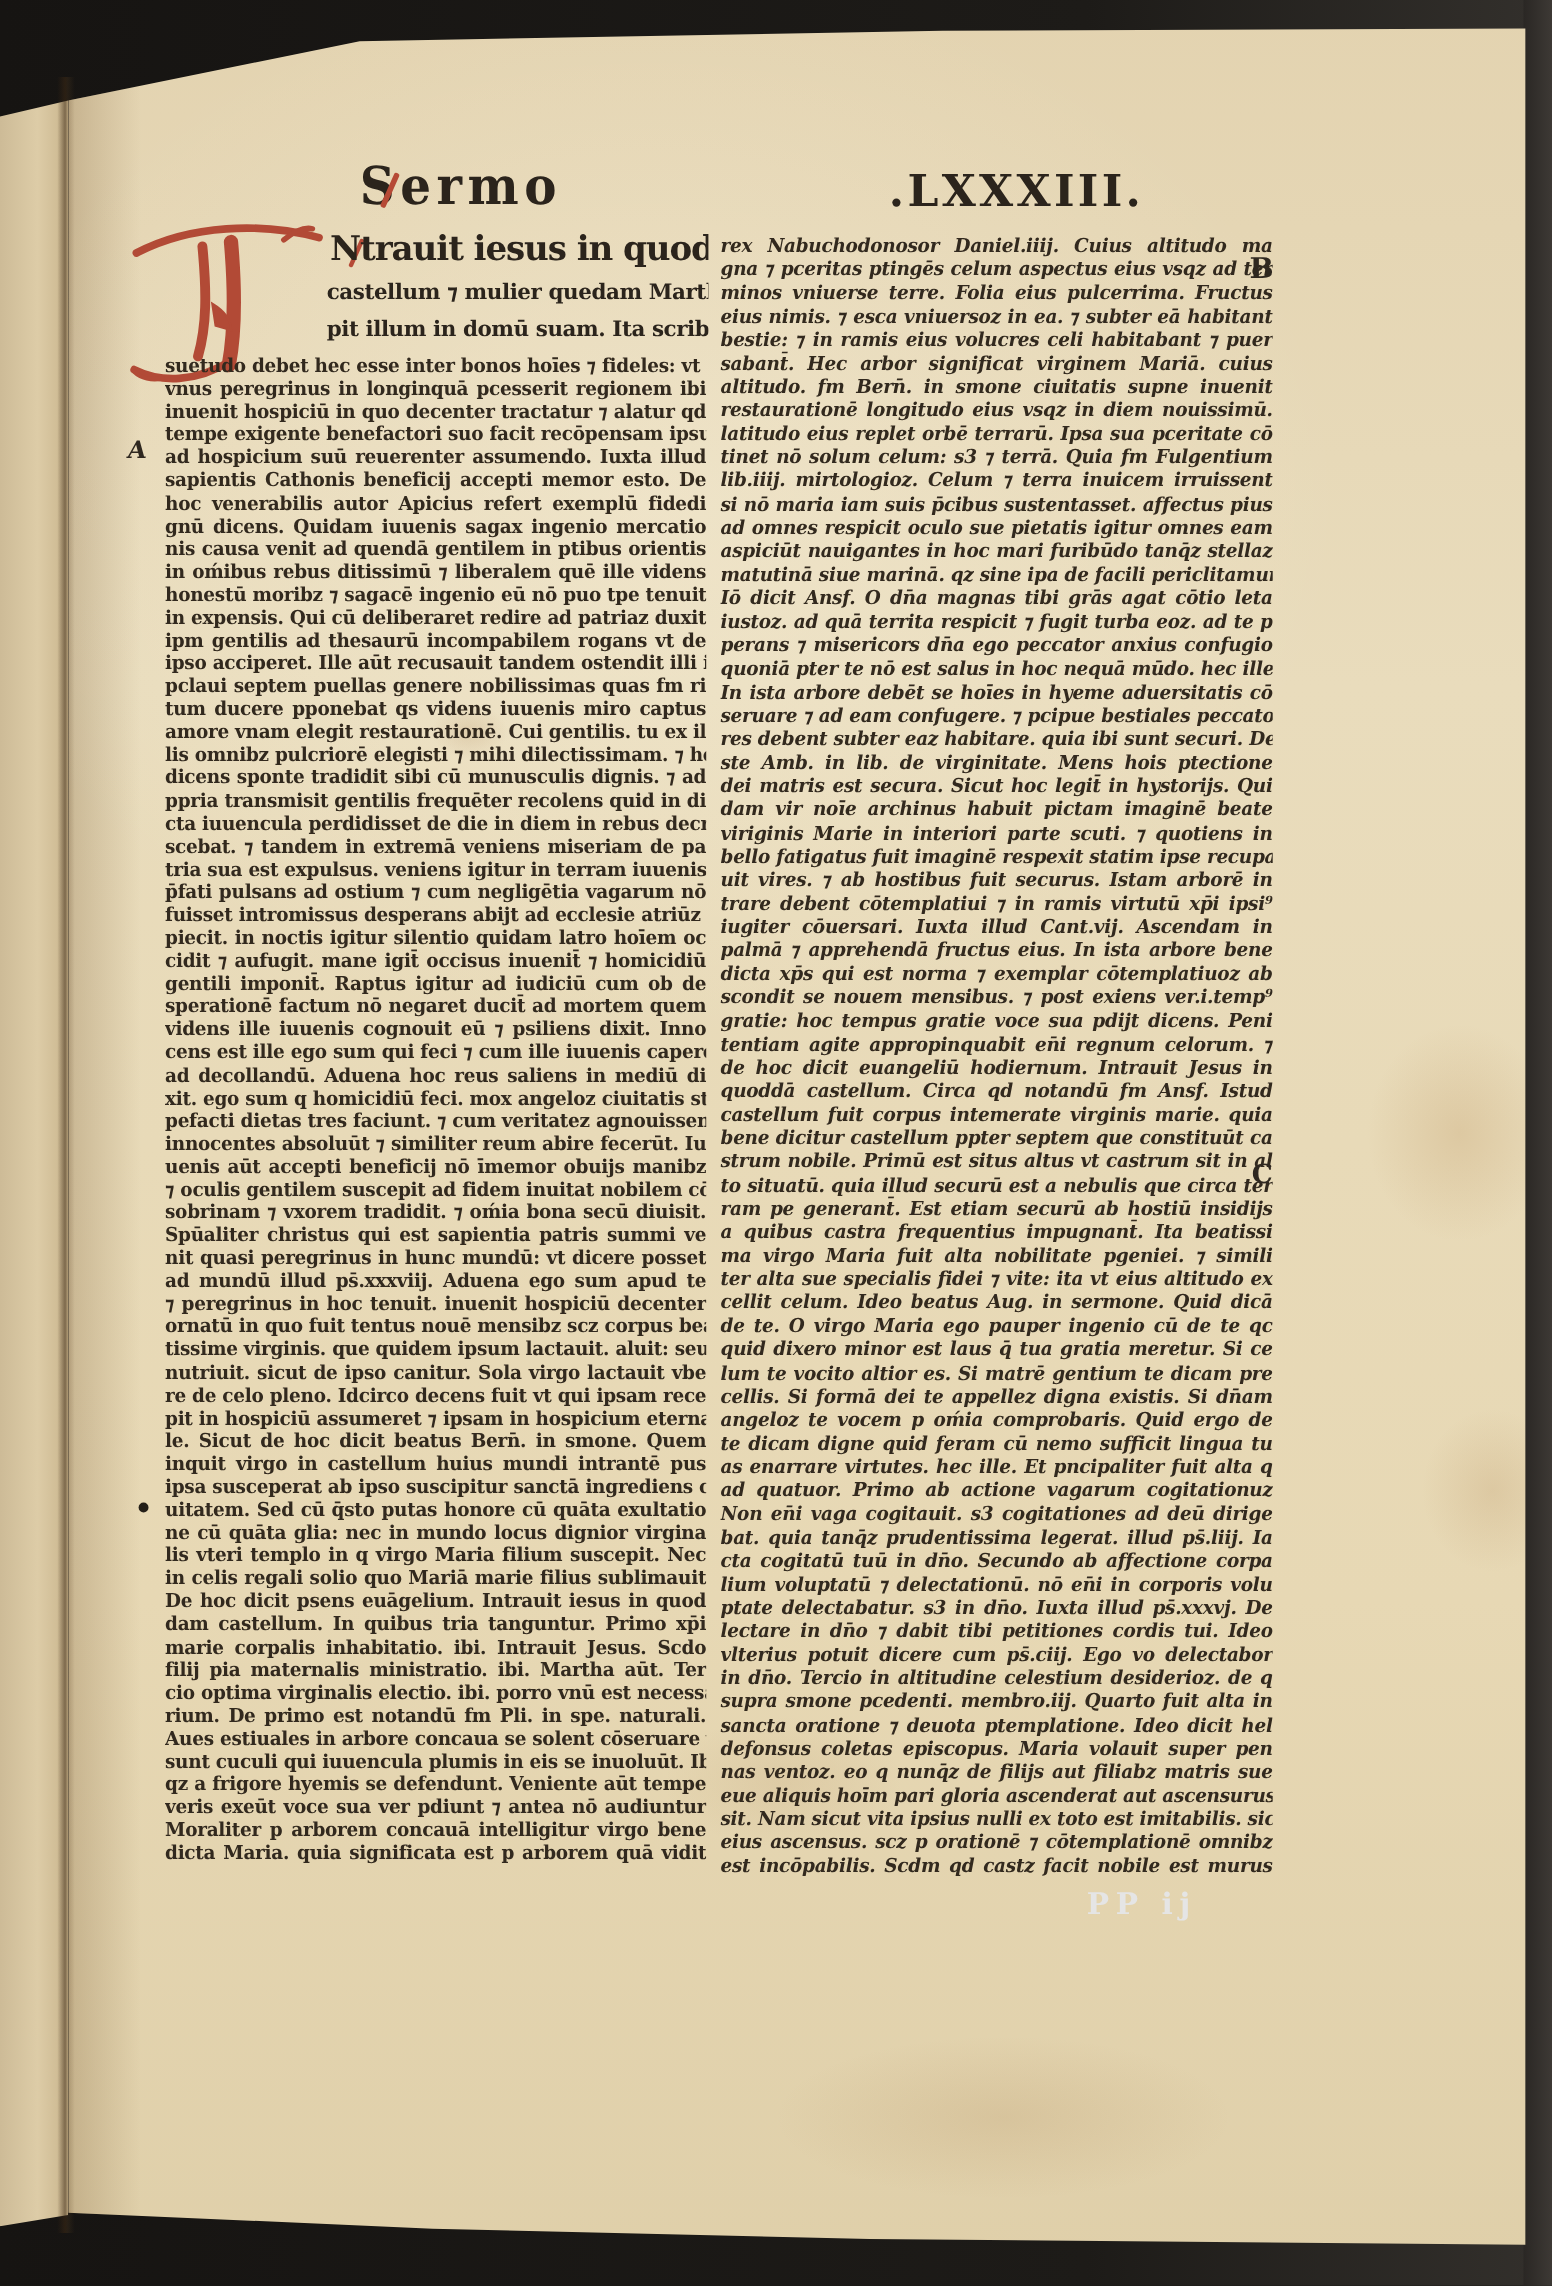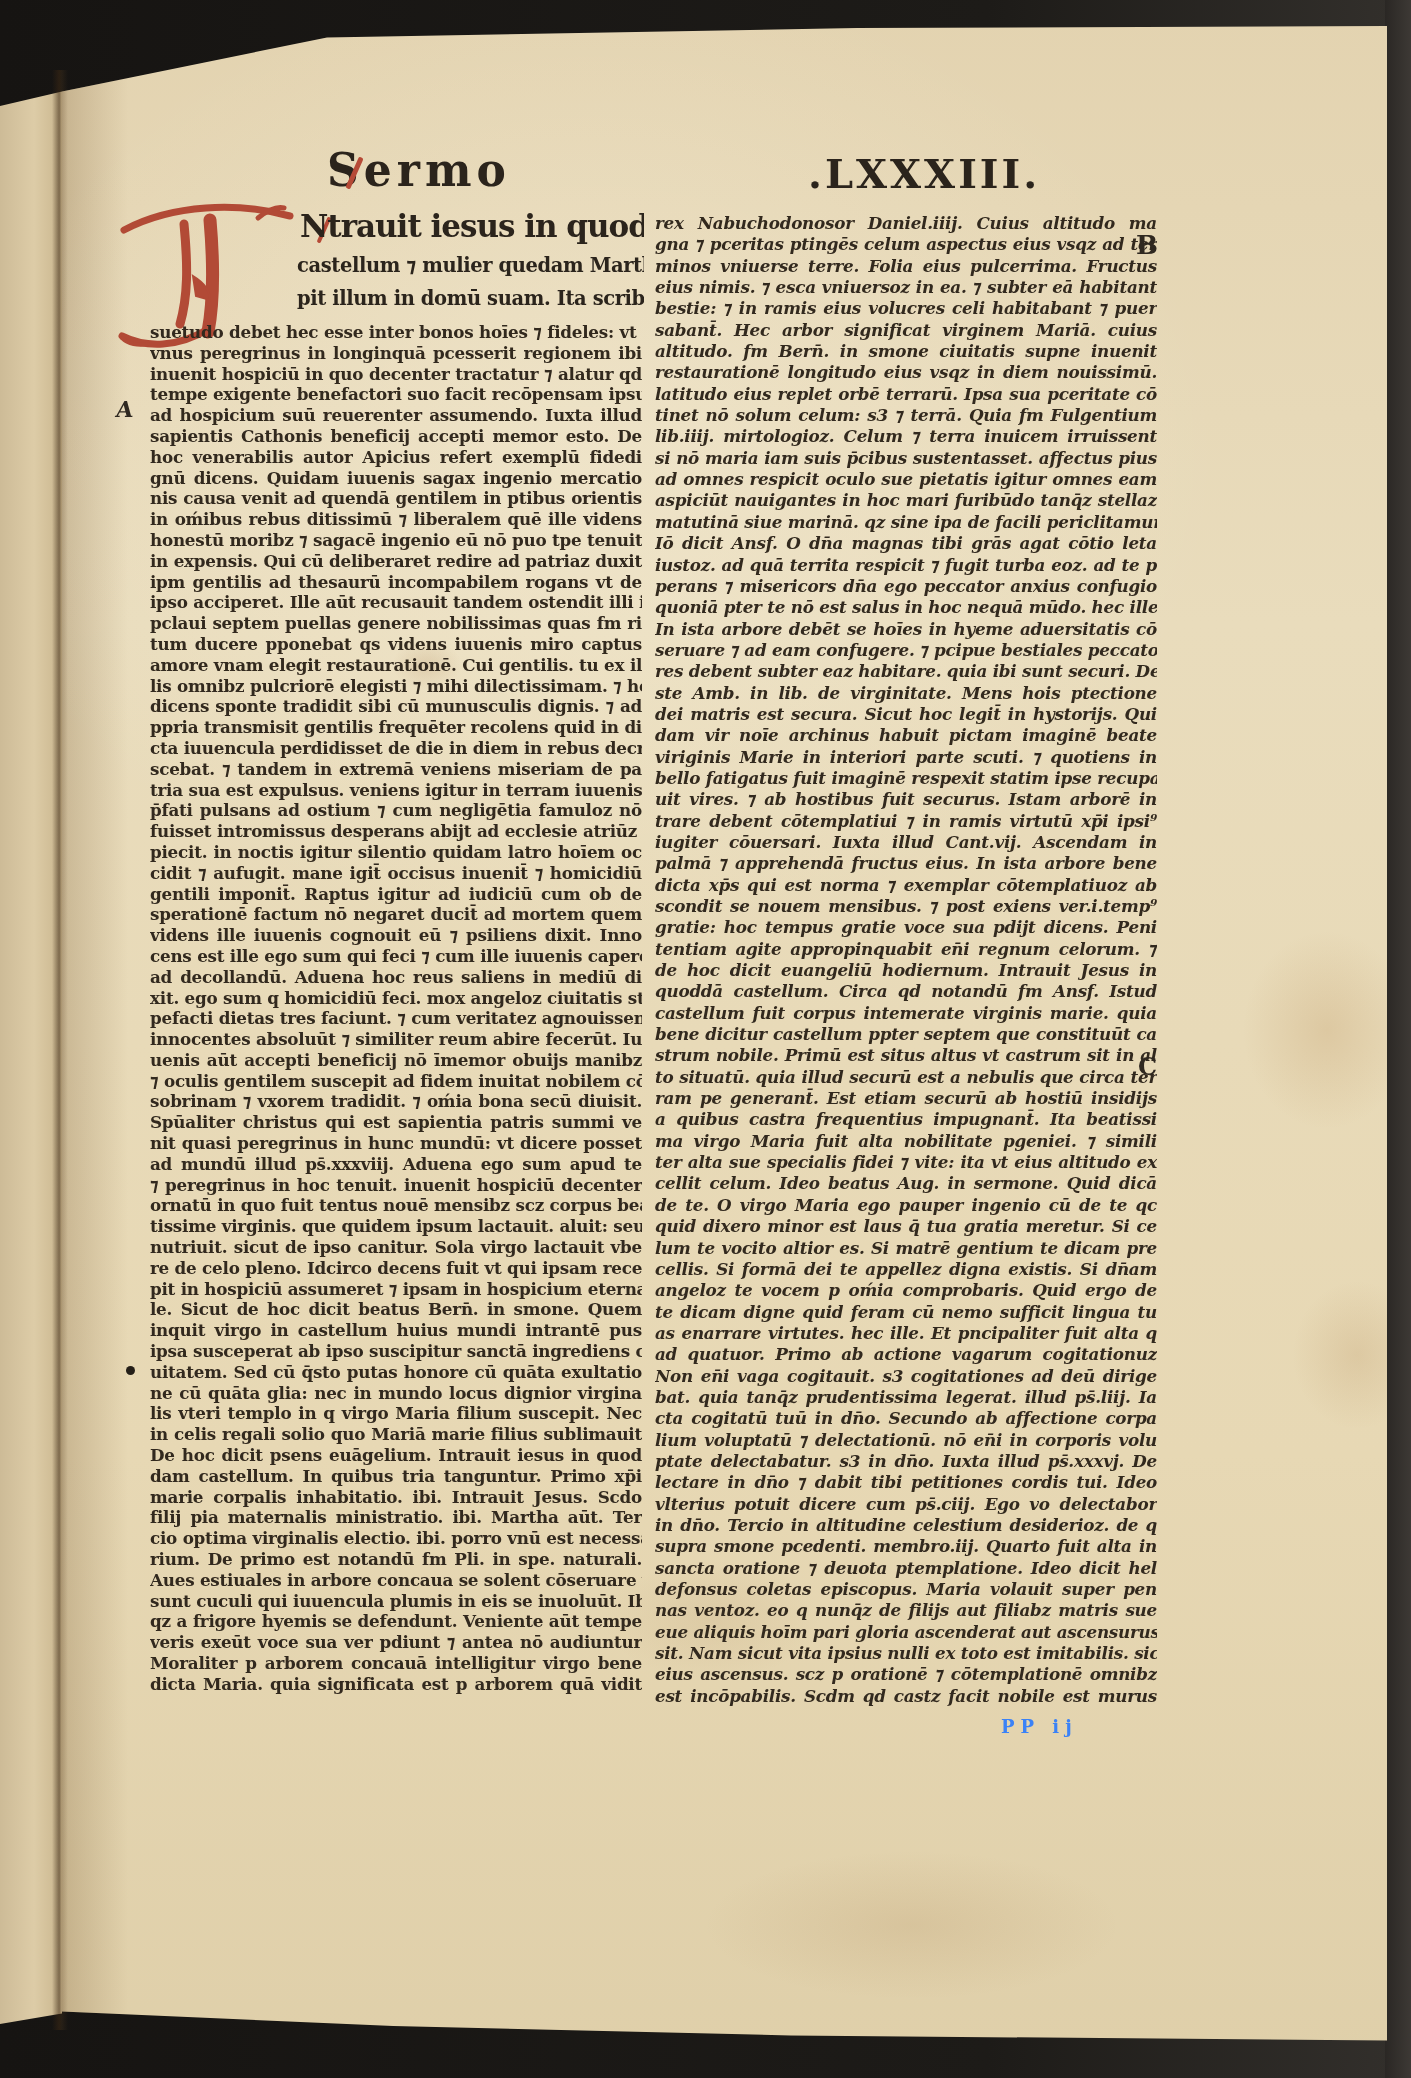--- a/index.html
+++ b/index.html
@@ -67,21 +67,21 @@
     font-size:16.8px;font-weight:700;letter-spacing:-0.25px;color:#32291e;
     white-space:nowrap;overflow:hidden;text-align:justify;text-align-last:justify;
     transform:scaleY(1.04);
   }
   
   .marginal{position:absolute;font-weight:700;color:#2f2820;}
   #marg-a{left:116px;top:396px;font-size:22px;transform:skewX(-8deg);}
   #marg-b{left:1136px;top:230px;font-size:26px;}
   #marg-c{left:1138px;top:1052px;font-size:24px;}
   #marg-dot{left:126px;top:1366px;width:9px;height:9px;border-radius:50%;background:#241f18;position:absolute;}
-  #signature{position:absolute;left:988px;top:1716px;font-size:18px;font-weight:700;letter-spacing:6px;color:#3b82f6;margin-left:13px;}
+  #signature{position:absolute;left:988px;top:1716px;font-size:27px;font-weight:700;letter-spacing:6px;color:#e5e5e5;}
 </style>
 </head>
 <body>
 
 <div class="photo-bg"></div>
 <div class="right-board"></div>
 <div class="facing-page"></div>
 
 <div class="page">
   <div class="stain s1"></div>
@@ -134,21 +134,21 @@
     <div class="text-line">ipso acciperet. Ille aūt recusauit tandem ostendit illi in</div>
     <div class="text-line">pclaui septem puellas genere nobilissimas quas fm ri</div>
     <div class="text-line">tum ducere pponebat qs videns iuuenis miro captus</div>
     <div class="text-line">amore vnam elegit restaurationē. Cui gentilis. tu ex il</div>
     <div class="text-line">lis omnibz pulcriorē elegisti ⁊ mihi dilectissimam. ⁊ hec</div>
     <div class="text-line">dicens sponte tradidit sibi cū munusculis dignis. ⁊ ad</div>
     <div class="text-line">ppria transmisit gentilis frequēter recolens quid in di</div>
     <div class="text-line">cta iuuencula perdidisset de die in diem in rebus decre</div>
     <div class="text-line">scebat. ⁊ tandem in extremā veniens miseriam de pa</div>
     <div class="text-line">tria sua est expulsus. veniens igitur in terram iuuenis</div>
-    <div class="text-line">p̄fati pulsans ad ostium ⁊ cum negligētia famuloz nō</div>
+    <div class="text-line">p̄fati pulsans ad ostium ⁊ cum negligētia vagarum nō</div>
     <div class="text-line">fuisset intromissus desperans abijt ad ecclesie atriūz se</div>
     <div class="text-line">piecit. in noctis igitur silentio quidam latro hoīem oc</div>
     <div class="text-line">cidit ⁊ aufugit. mane igit̄ occisus inuenit̄ ⁊ homicidiū</div>
     <div class="text-line">gentili imponit̄. Raptus igitur ad iudiciū cum ob de</div>
     <div class="text-line">sperationē factum nō negaret ducit̄ ad mortem quem</div>
     <div class="text-line">videns ille iuuenis cognouit eū ⁊ psiliens dixit. Inno</div>
     <div class="text-line">cens est ille ego sum qui feci ⁊ cum ille iuuenis caperet̄</div>
     <div class="text-line">ad decollandū. Aduena hoc reus saliens in mediū di</div>
     <div class="text-line">xit. ego sum q homicidiū feci. mox angeloz ciuitatis stu</div>
     <div class="text-line">pefacti dietas tres faciunt. ⁊ cum veritatez agnouissent</div>

